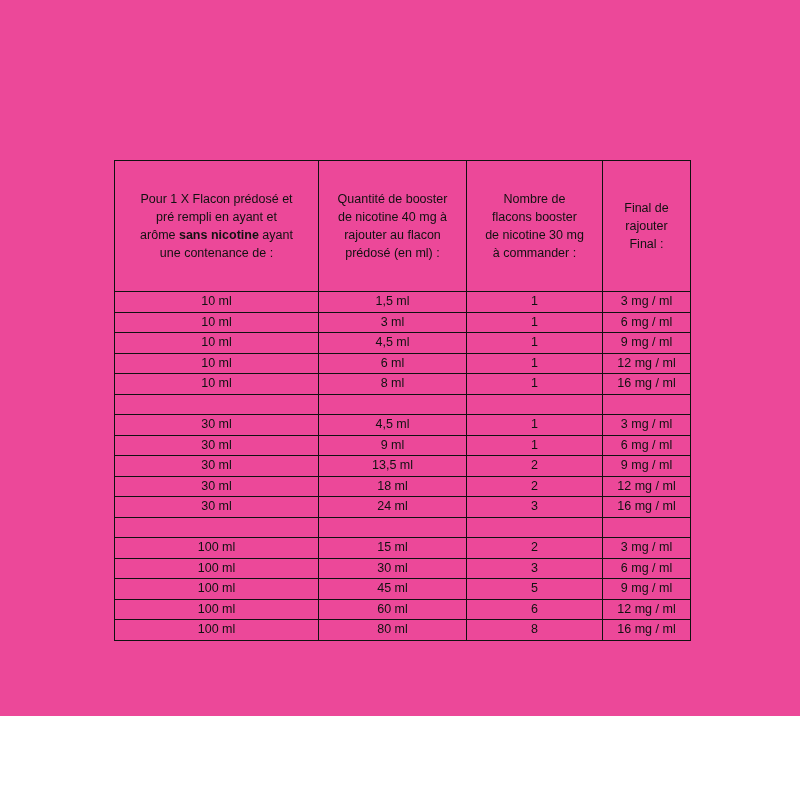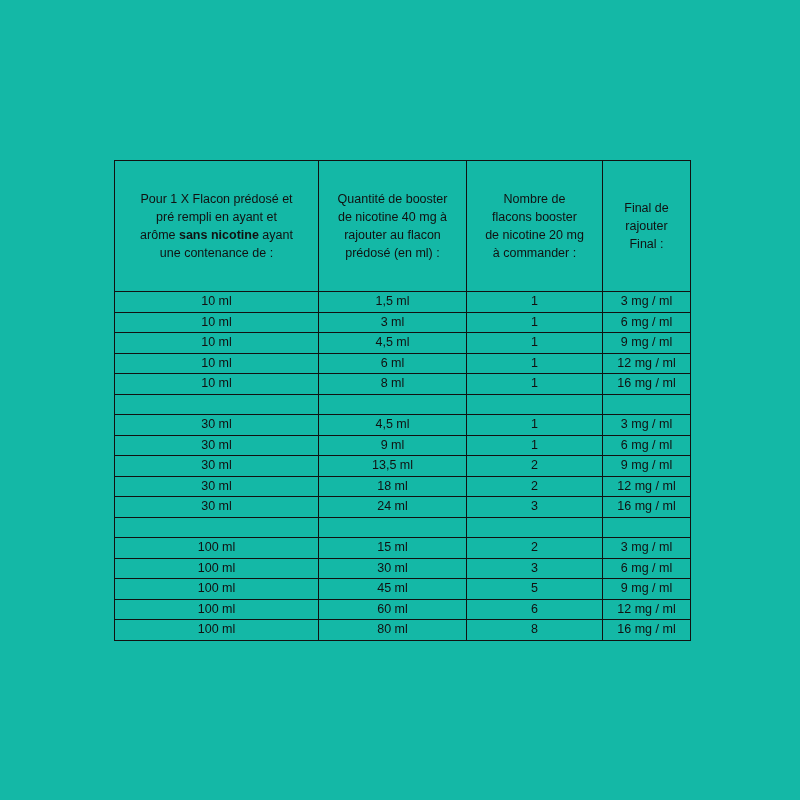--- a/index.html
+++ b/index.html
@@ -12,22 +12,22 @@
     height: 800px;
     font-family: "Liberation Sans", sans-serif;
     color: #111111;
     position: relative;
     overflow: hidden;
   }
   .sheet {
     position: absolute;
     left: 0; top: 0;
     width: 800px;
-    height: 800px;
-    background: #14b8a6;
+    height: 716px;
+    background: #ec4899;
   }
   .table-wrap {
     position: absolute;
     left: 114px;
     top: 160px;
     width: 576px;
   }
   table.dose-table {
     border-collapse: collapse;
     width: 576px;
@@ -91,21 +91,21 @@
           </th>
           <th>
             <span class="hdr">Quantité de booster</span>
             <span class="hdr">de nicotine 40 mg à</span>
             <span class="hdr">rajouter au flacon</span>
             <span class="hdr">prédosé (en ml) :</span>
           </th>
           <th>
             <span class="hdr">Nombre de</span>
             <span class="hdr">flacons booster</span>
-            <span class="hdr">de nicotine 20 mg</span>
+            <span class="hdr">de nicotine 30 mg</span>
             <span class="hdr">à commander :</span>
           </th>
           <th>
             <span class="hdr">Final de</span>
             <span class="hdr">rajouter</span>
             <span class="hdr">Final :</span>
           </th>
         </tr>
       </thead>
       <tbody>

